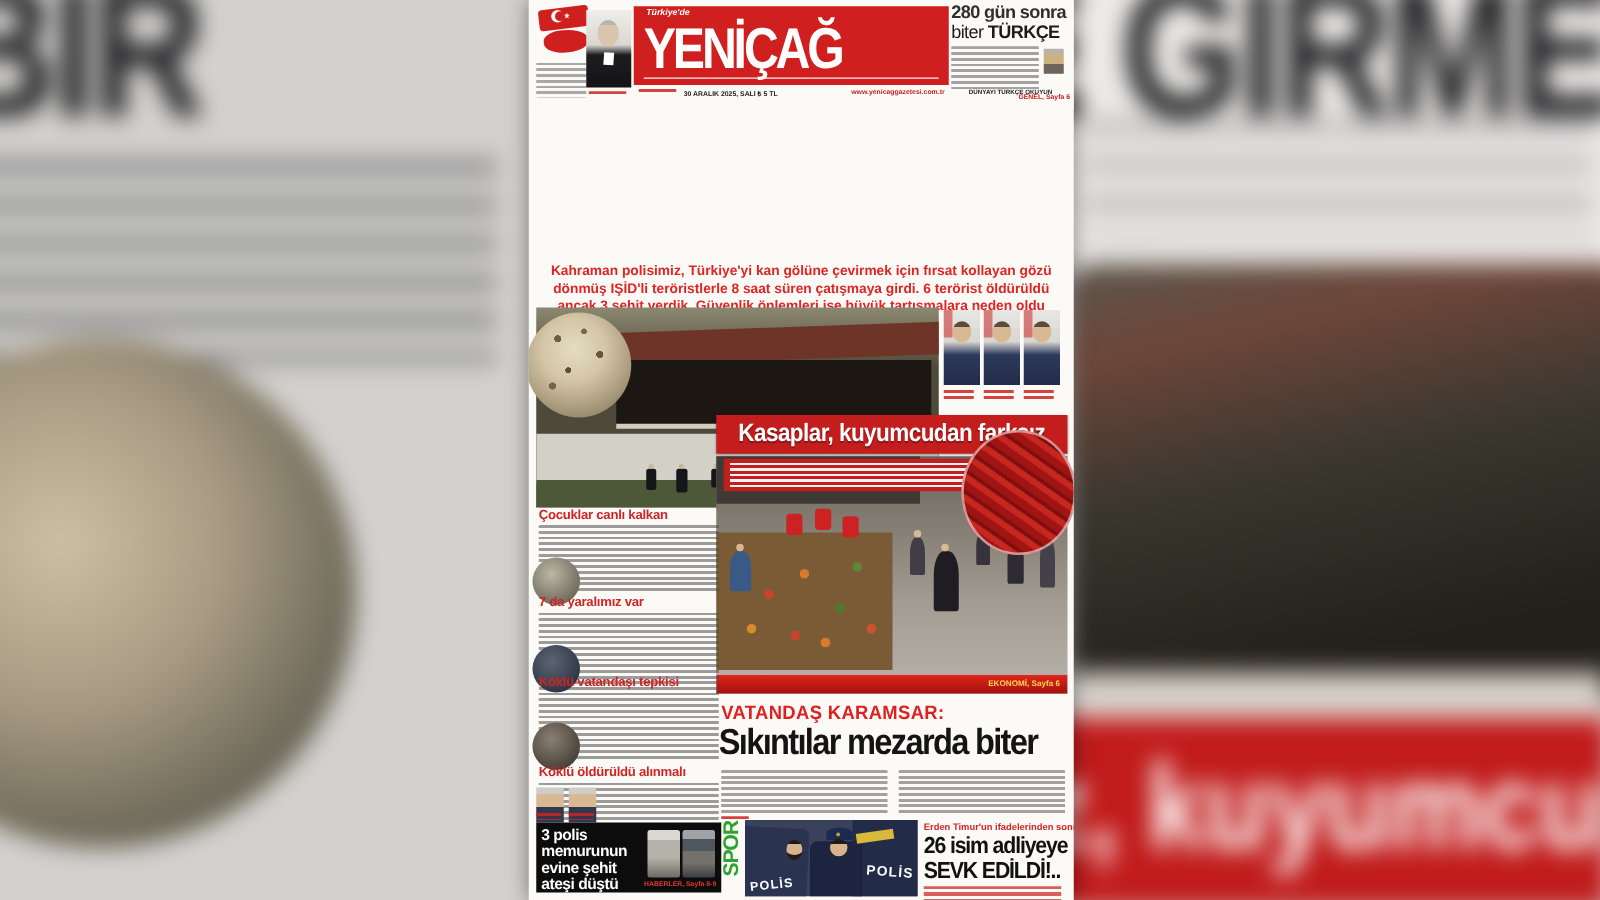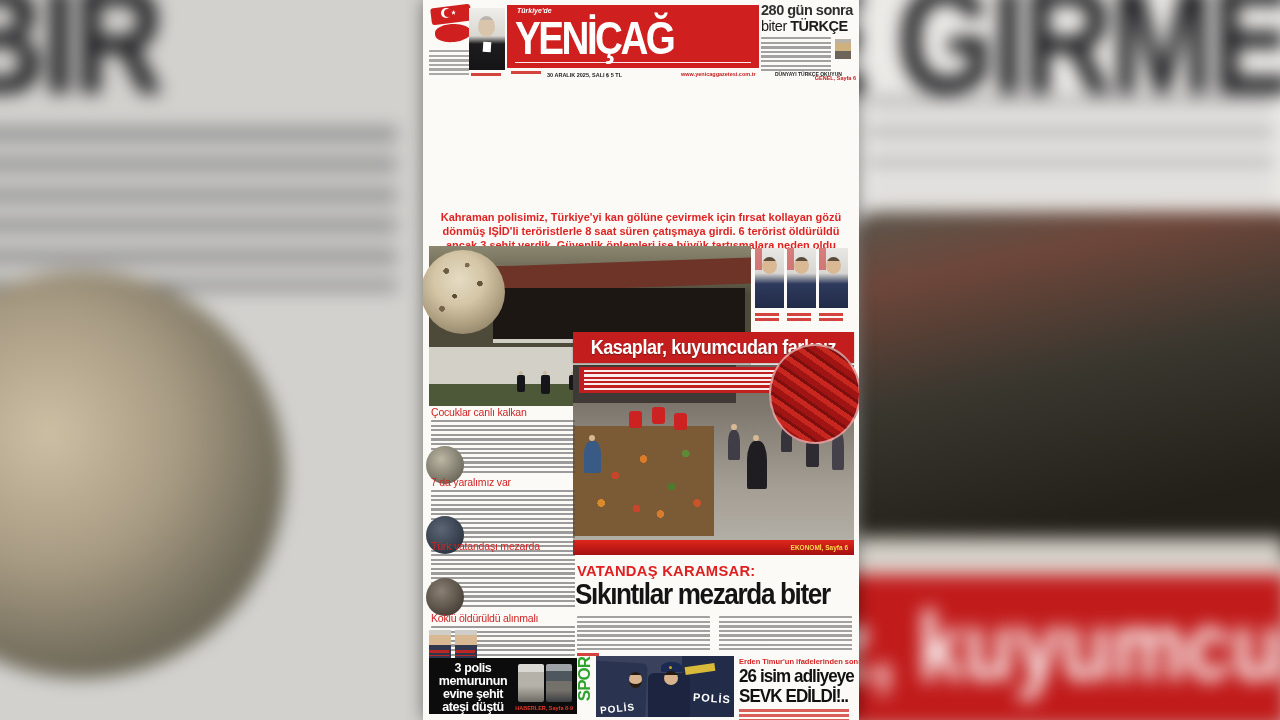--- a/index.html
+++ b/index.html
@@ -90,25 +90,25 @@
   .mkt-ref{position:absolute;right:6px;bottom:4px;font-size:6.5px;font-weight:800;color:#ffd94d;}
   .peppers{position:absolute;left:346px;top:344px;width:92px;height:100px;border-radius:50%;border:2px solid rgba(255,255,255,.55);
     background:repeating-linear-gradient(35deg,#a11414 0 6px,#c8271f 6px 11px,#7e0f0f 11px 14px);}
 
   
   .cit-k{position:absolute;left:154px;top:562px;font-size:15.5px;font-weight:800;color:#e02020;letter-spacing:.3px;transform:scaleX(.95);transform-origin:left top;white-space:nowrap;}
   .cit-h{position:absolute;left:152px;top:578px;font-size:29px;font-weight:900;color:#141414;letter-spacing:-1.5px;transform:scaleX(.9);transform-origin:left top;white-space:nowrap;}
 
   
   .lcol{position:absolute;left:8px;top:404px;width:144px;}
-  .lc-h{position:absolute;font-size:10.5px;font-weight:400;color:#d02424;letter-spacing:-.2px;white-space:nowrap;}
+  .lc-h{position:absolute;font-size:10.5px;font-weight:700;color:#d02424;letter-spacing:-.2px;white-space:nowrap;}
   .circ{position:absolute;border-radius:50%;}
   .headshot{position:absolute;width:22px;height:28px;background:linear-gradient(180deg,#cfcdc8 0 18%,#d9b894 18% 55%,#30384f 55% 100%);}
   .blackbox{position:absolute;left:-2px;top:254px;width:148px;height:56px;background:#0c0c0c;display:flex;padding:4px;}
-  .bb-text{width:60%;color:#fff;font-size:12.5px;font-weight:800;text-align:center;line-height:13px;letter-spacing:-.4px;padding-right:4px;}
+  .bb-text{width:60%;color:#fff;font-size:12.5px;font-weight:800;text-align:left;line-height:13px;letter-spacing:-.4px;padding-right:4px;}
   .bb-ph{width:26px;height:38px;margin:2px 1px;border-radius:2px;}
   .bb-ref{position:absolute;right:4px;bottom:3px;font-size:5.5px;font-weight:800;color:#e2392b;}
 
   
   .spor{position:absolute;left:152px;top:657px;width:20px;height:60px;}
   .spor span{position:absolute;left:0;top:0;writing-mode:vertical-rl;transform:rotate(180deg);font-size:17px;font-weight:900;color:#2fa32f;letter-spacing:-1px;}
   .sportphoto{position:absolute;left:173px;top:656px;width:138px;height:61px;background:#39415c;overflow:hidden;}
   .jacket{position:absolute;border-radius:6px;}
   .face{position:absolute;border-radius:50%;background:linear-gradient(180deg,#241a12 0 28%,#d8b48e 28%);}
   .cap{position:absolute;background:#1b2a52;border-radius:50% 50% 10% 10%;}
@@ -237,21 +237,21 @@
 
     <div class="lcol">
       <div class="lc-h" style="top:2px;">Çocuklar canlı kalkan</div>
       <div class="sk abs" style="left:0;top:16px;width:144px;height:54px;opacity:.75;"></div>
       <div class="circ" style="left:-5px;top:42px;width:38px;height:38px;background:radial-gradient(circle at 40% 35%,#bcb7a4,#6e6a5c 75%);"></div>
 
       <div class="lc-h" style="top:72px;">7 da yaralımız var</div>
       <div class="sk abs" style="left:0;top:86px;width:144px;height:62px;opacity:.75;"></div>
       <div class="circ" style="left:-5px;top:112px;width:38px;height:38px;background:radial-gradient(circle at 40% 35%,#5b6573,#2c3442 78%);"></div>
 
-      <div class="lc-h" style="top:136px;">Türk vatandaşı mezarda</div>
+      <div class="lc-h" style="top:136px;">Köklü vatandaşı tepkisi</div>
       <div class="sk abs" style="left:0;top:150px;width:144px;height:54px;opacity:.75;"></div>
       <div class="circ" style="left:-5px;top:174px;width:38px;height:38px;background:radial-gradient(circle at 40% 35%,#8a7f72,#463f37 78%);"></div>
 
       <div class="lc-h" style="top:208px;">Köklü öldürüldü alınmalı</div>
       <div class="sk abs" style="left:0;top:222px;width:144px;height:30px;opacity:.75;"></div>
       <div class="headshot" style="left:-2px;top:226px;"></div>
       <div class="headshot" style="left:24px;top:226px;"></div>
       <div class="sk-red abs" style="left:-2px;top:246px;width:20px;height:6px;"></div>
       <div class="sk-red abs" style="left:24px;top:246px;width:20px;height:6px;"></div>
 

